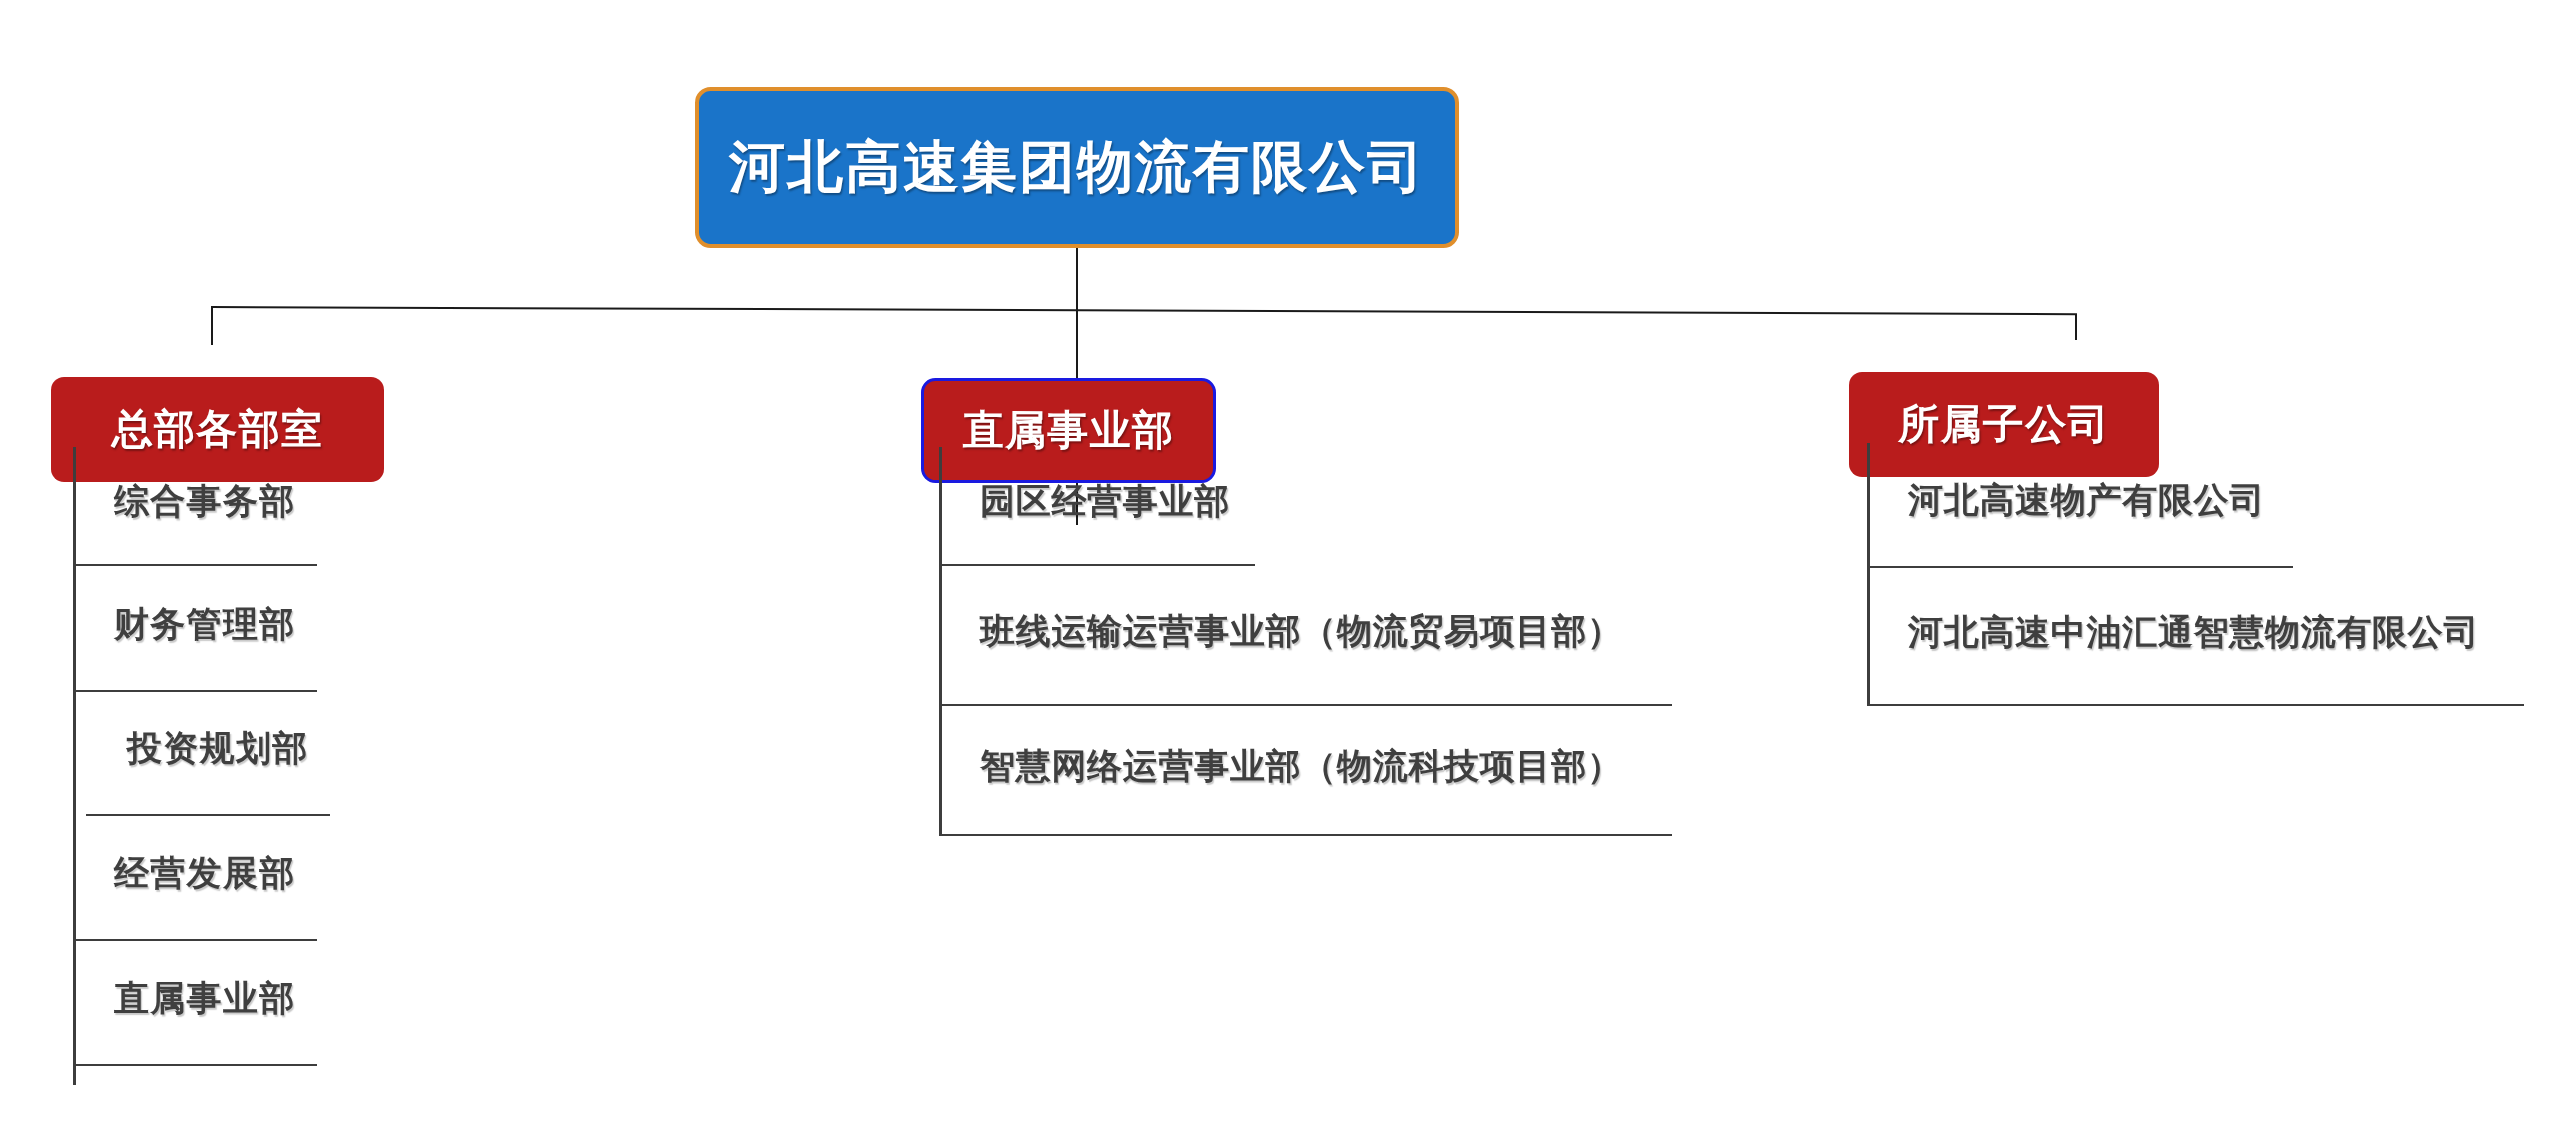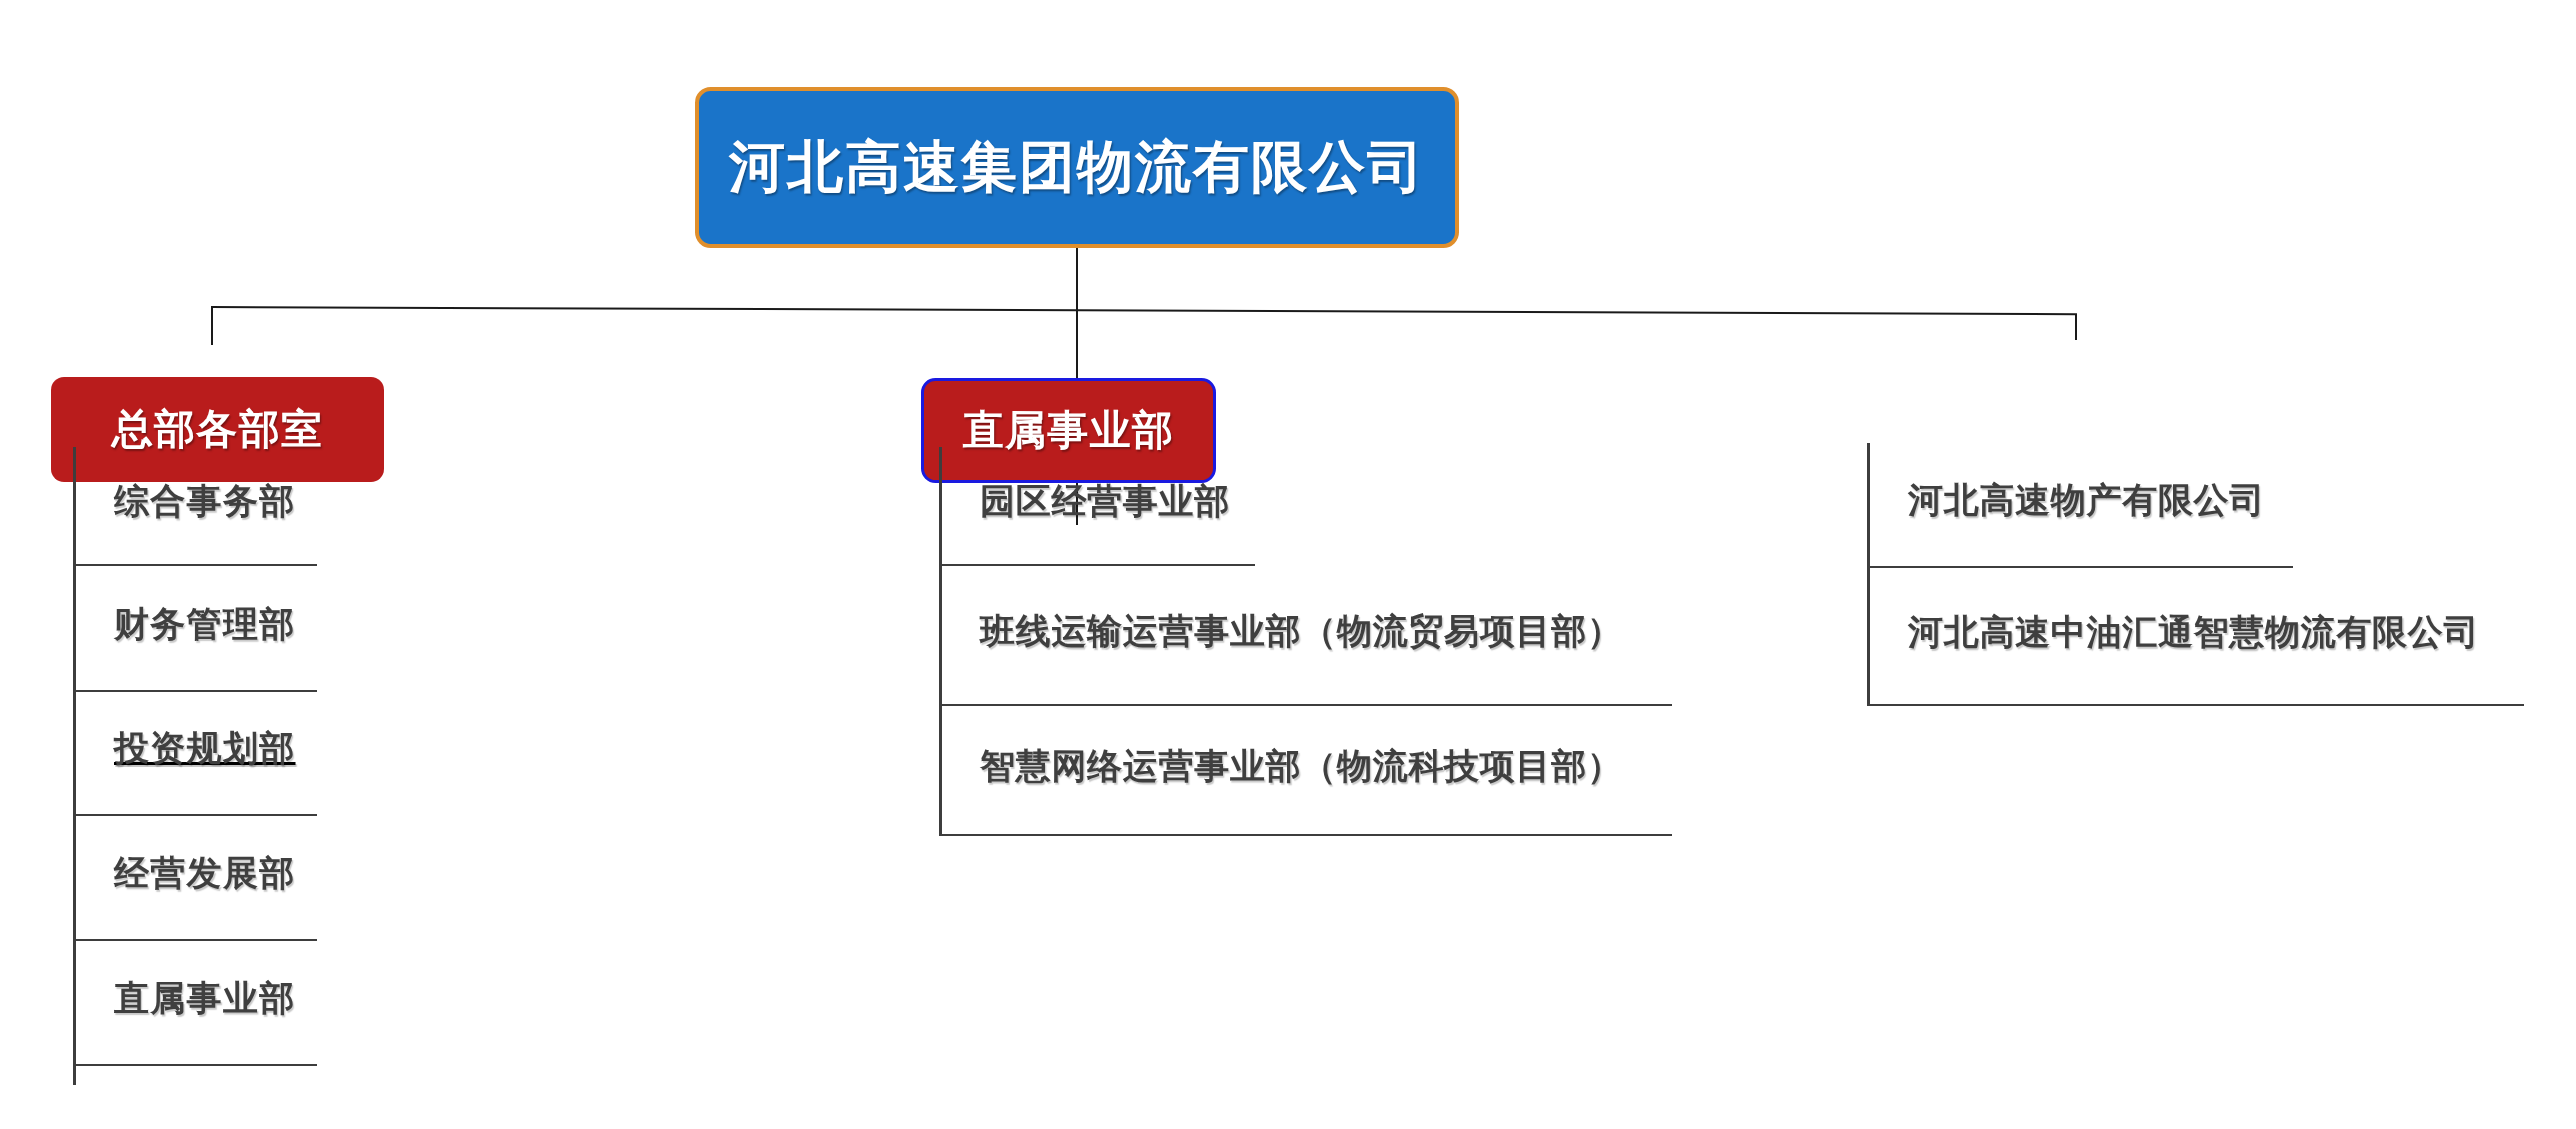--- a/index.html
+++ b/index.html
@@ -118,30 +118,33 @@
   <div class="node node-root">
     <span>河北高速集团物流有限公司</span>
   </div>
 
   <div class="node node-branch branch-0">
     <span>总部各部室</span>
   </div>
   <div class="node node-branch branch-1">
     <span>直属事业部</span>
   </div>
+  <div class="node node-branch branch-2">
+    <span>所属子公司</span>
+  </div>
 
   <div class="spine" style="left:73px; top:447px; height:638px;"></div>
 
   <div class="leaf leaf-c1" style="left:73px; top:447px; width:244px; height:119px;">
     <span class="leaf-label">综合事务部</span>
   </div>
   <div class="leaf leaf-c1" style="left:73px; top:567px; width:244px; height:125px;">
     <span class="leaf-label">财务管理部</span>
   </div>
-  <div class="leaf leaf-c1" style="left:73px; top:691px; width:244px; height:125px;text-decoration:underline;">
+  <div class="leaf leaf-c1" style="left:86px; top:691px; width:244px; height:125px;">
     <span class="leaf-label">投资规划部</span>
   </div>
   <div class="leaf leaf-c1" style="left:73px; top:816px; width:244px; height:125px;">
     <span class="leaf-label">经营发展部</span>
   </div>
   <div class="leaf leaf-c1" style="left:73px; top:941px; width:244px; height:125px;">
     <span class="leaf-label">直属事业部</span>
   </div>
 
   <div class="spine" style="left:939px; top:447px; height:388px;"></div>

